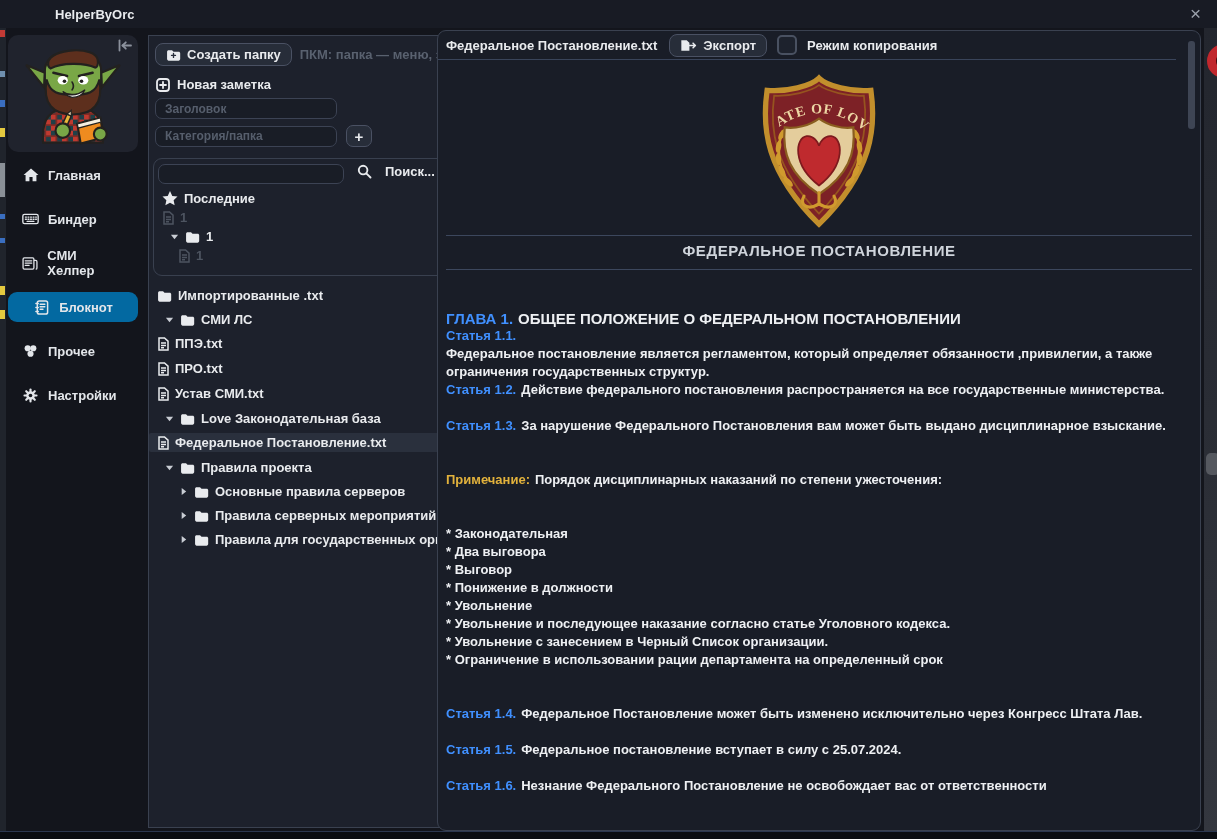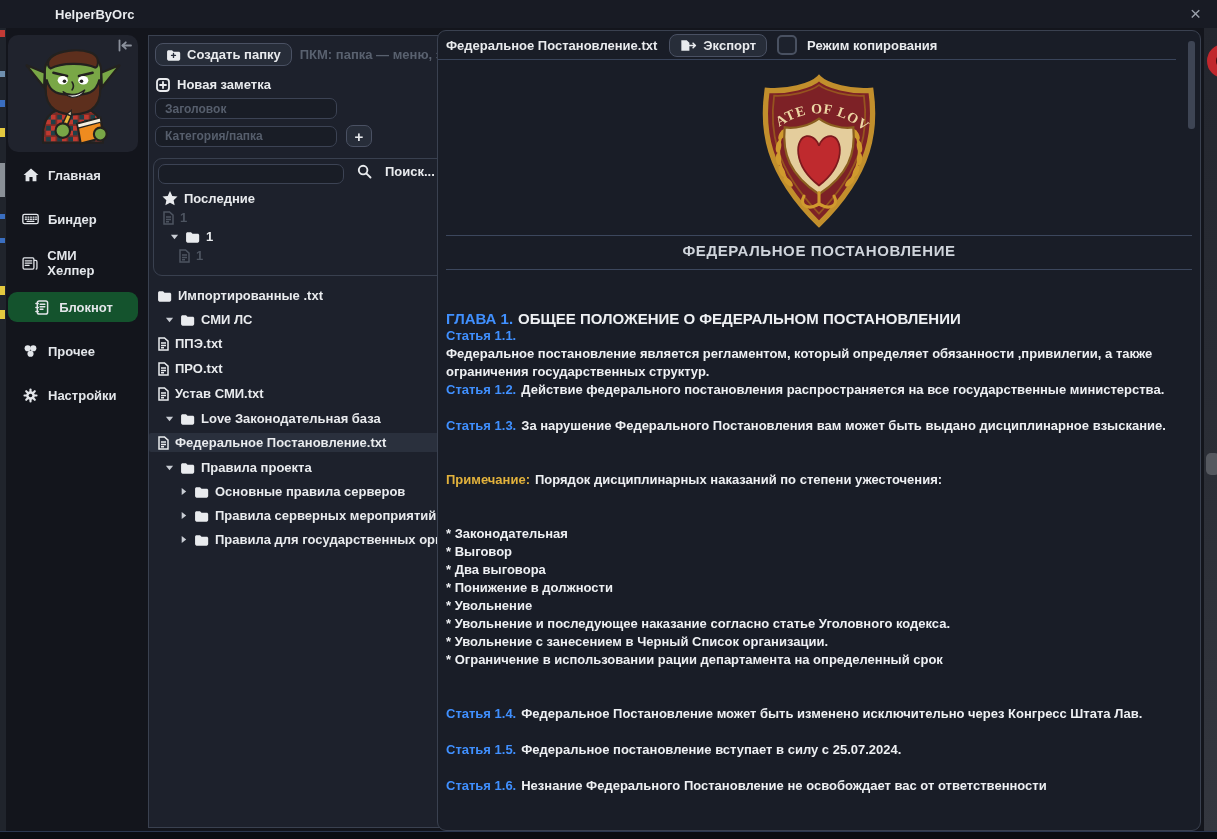--- a/index.html
+++ b/index.html
@@ -24,21 +24,21 @@
   .gray-blob{position:absolute;left:2px;top:425px;width:14px;height:22px;border-radius:5px;background:#55585f;}
   .edge-bottom{position:absolute;left:0;top:831px;width:1217px;height:8px;background:#0b0d12;border-top:1px solid #2c3750;}
   
   .mascot-card{position:absolute;left:8px;top:35px;width:130px;height:117px;background:#20232d;border-radius:10px;}
   .collapse-btn{position:absolute;right:5px;top:4px;color:#8b919c;}
   .mascot-card svg.mascot{margin:7px auto 0;}
   .nav{position:absolute;left:8px;top:160px;width:130px;}
   .nav-item{height:30px;display:flex;align-items:center;gap:9px;padding:0 14px;margin-bottom:14px;
     color:#e3e6ea;font-weight:700;font-size:13px;border-radius:9px;cursor:default;}
   .nav-item .nicon{width:17px;display:flex;justify-content:center;color:#e3e6ea;}
-  .nav-item.active{background:#14532d;justify-content:center;padding:0 6px;border-radius:9px;}
+  .nav-item.active{background:#0369a1;justify-content:center;padding:0 6px;border-radius:9px;}
   
   .midpanel{position:absolute;left:148px;top:35px;width:335px;height:793px;box-sizing:border-box;
     background:#1d212c;border:1px solid #3a4150;border-radius:0;padding:7px 4px;}
   .createrow{display:flex;align-items:center;gap:8px;padding:0 2px;overflow:hidden;white-space:nowrap;}
   .btn{display:flex;align-items:center;gap:6px;background:#272d39;border:1px solid #4a5163;
     border-radius:8px;color:#e9ebee;font-weight:700;font-size:13px;padding:3px 10px;cursor:default;}
   .hint{color:#59616f;font-weight:700;font-size:13px;overflow:hidden;white-space:nowrap;}
   .newnoterow{display:flex;align-items:center;gap:7px;margin:11px 0 0 3px;color:#e9ebee;font-weight:700;font-size:13px;}
   .tinput{display:block;width:182px;height:21px;margin:6px 0 0 2px;background:#191d26;border:1.5px solid #3c4354;
     border-radius:7px;color:#c7ccd4;padding:0 9px;font-weight:700;font-size:12px;font-family:"Liberation Sans",sans-serif;box-sizing:border-box;outline:none;}
@@ -473,22 +473,22 @@
 
     <div class="dline"><span class="lab">Статья 1.1.</span></div>
     <div class="dline">Федеральное постановление является регламентом, который определяет обязанности ,привилегии, а также ограничения государственных структур.</div>
     <div class="dline"><span class="lab">Статья 1.2.</span><span>Действие федерального постановления распространяется на все государственные министерства.</span></div>
     <div class="sp1"></div>
     <div class="dline"><span class="lab">Статья 1.3.</span><span>За нарушение Федерального Постановления вам может быть выдано дисциплинарное взыскание.</span></div>
     <div class="sp2"></div>
     <div class="dline"><span class="note-lab">Примечание:</span><span>Порядок дисциплинарных наказаний по степени ужесточения:</span></div>
     <div class="sp2"></div>
     <div class="dline">* Законодательная</div>
+    <div class="dline">* Два выговора</div>
     <div class="dline">* Выговор</div>
-    <div class="dline">* Два выговора</div>
     <div class="dline">* Понижение в должности</div>
     <div class="dline">* Увольнение</div>
     <div class="dline">* Увольнение и последующее наказание согласно статье Уголовного кодекса.</div>
     <div class="dline">* Увольнение с занесением в Черный Список организации.</div>
     <div class="dline">* Ограничение в использовании рации департамента на определенный срок</div>
     <div class="sp2"></div>
     <div class="dline"><span class="lab">Статья 1.4.</span><span>Федеральное Постановление может быть изменено исключительно через Конгресс Штата Лав.</span></div>
     <div class="sp1"></div>
     <div class="dline"><span class="lab">Статья 1.5.</span><span>Федеральное постановление вступает в силу с 25.07.2024.</span></div>
     <div class="sp1"></div>

